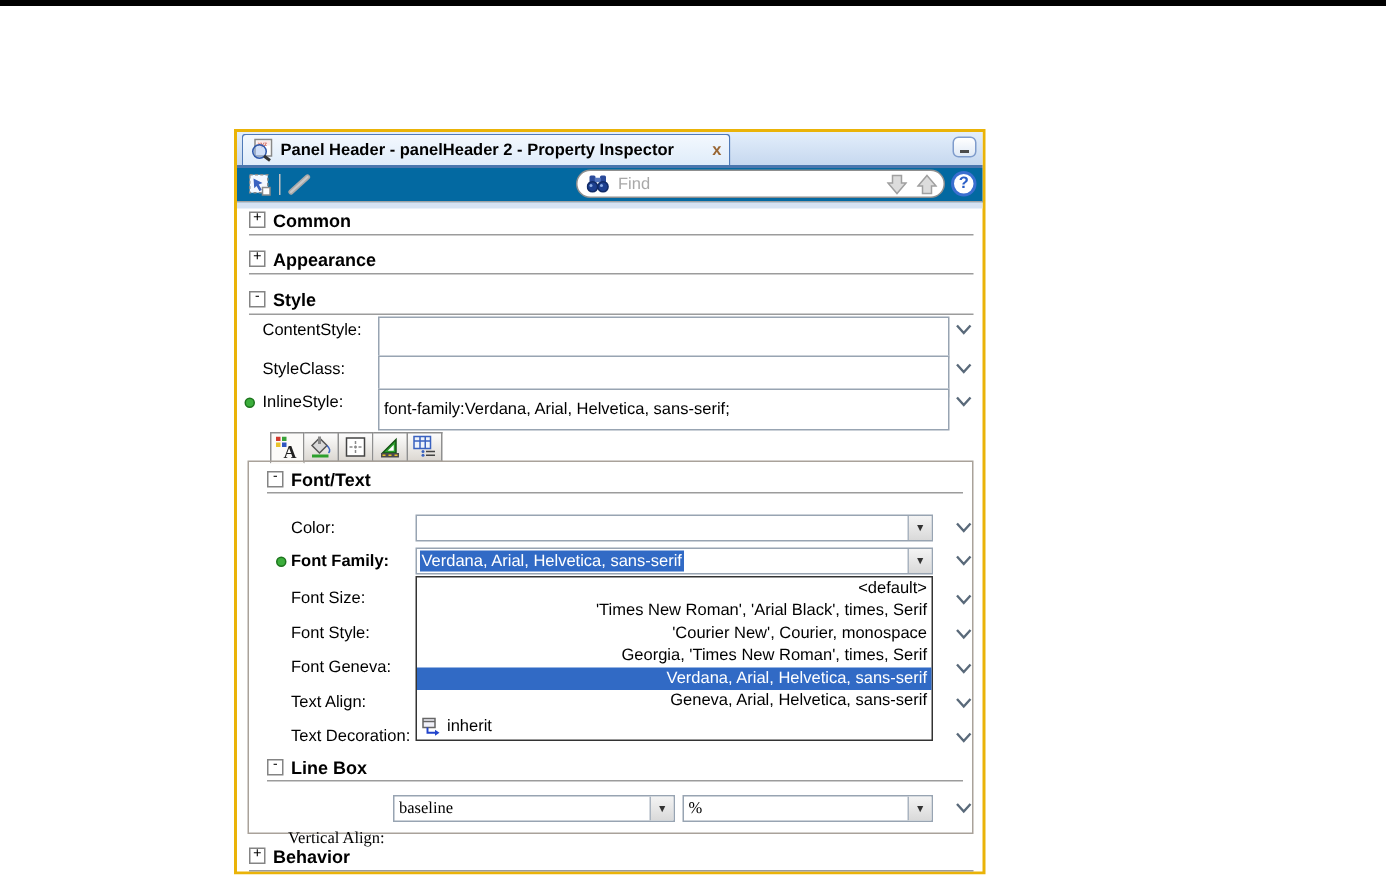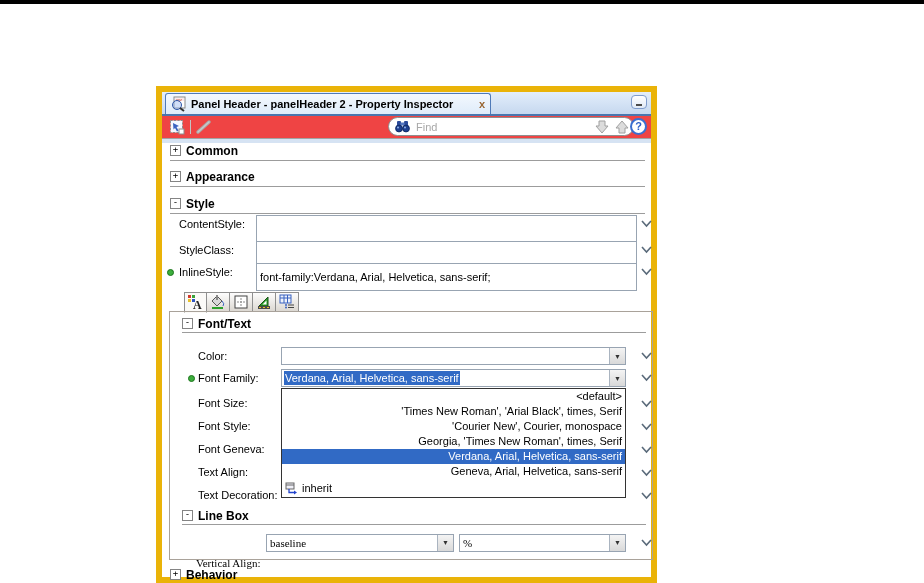--- a/index.html
+++ b/index.html
@@ -5,21 +5,21 @@
   html,body{margin:0;padding:0;}
   body{
     width:924px;height:583px;background:#ffffff;position:relative;overflow:hidden;
     font-family:"Liberation Sans", sans-serif;font-size:11px;color:#000;
   }
   .blackbar{position:absolute;left:0;top:0;width:924px;height:4px;background:#000;}
 
   
   .window{
     position:absolute;left:156px;top:86px;width:501px;height:497px;
-    border:6px solid #eab308;background:#fff;box-sizing:border-box;
+    border:2px solid #eab308;background:#fff;box-sizing:border-box;
   }
   
   .titlebar{
     position:absolute;left:0;top:0;right:0;height:22px;
     background:linear-gradient(#e3eefb,#c6d8ef);
     border-bottom:2px solid #4a76ae;
   }
   .doc-tab{
     position:absolute;left:3px;top:1px;height:21px;width:326px;
     background:linear-gradient(#f3f8fe,#dfecfa);
@@ -29,21 +29,21 @@
   .tab-title{font-weight:bold;font-size:11px;white-space:nowrap;}
   .tab-close{margin-left:auto;font-weight:bold;font-size:11px;color:#996633;cursor:default;line-height:10px;}
   .min-btn{
     position:absolute;right:4px;top:3px;width:16px;height:14px;border:1px solid #7f9ccc;
     border-radius:4px;background:linear-gradient(#ffffff,#dfe9f6);box-sizing:border-box;
   }
   .min-btn span{position:absolute;left:4px;bottom:2px;width:6px;height:2px;background:#4b4b4b;}
 
   
   .toolbar{
-    position:absolute;left:0;top:24px;right:0;height:22px;background:#ef4444;
+    position:absolute;left:0;top:24px;right:0;height:22px;background:#0369a1;
     border-bottom:1px solid #a3a3a3;
   }
   .bluestrip{position:absolute;left:0;top:47px;right:0;height:4px;background:#d6e3f3;}
   .tbicon{position:absolute;top:2px;width:18px;height:18px;display:flex;align-items:center;justify-content:center;}
   .tbsep{position:absolute;left:28px;top:4px;width:1px;height:14px;background:#c3c3c3;}
   .findbox{
     position:absolute;left:226px;top:1px;width:246px;height:19px;border:1px solid #8f8f8f;
     border-radius:10px;background:#fff;display:flex;align-items:center;gap:6px;
     padding:0 4px 0 6px;box-sizing:border-box;
   }
@@ -271,21 +271,21 @@
   <span class="plabel" style="top:258px;">Color:</span>
   <div class="combo" style="top:255px;">
     <span></span>
     <span class="arrowbtn">▼</span>
   </div>
   <svg class="chev" style="top:259px;" viewBox="0 0 13 10">
       <polyline points="2,2 6.5,7 11,2" fill="none" stroke="#5a6a7a" stroke-width="1.6"></polyline>
     </svg>
 
   <span class="gdot" style="left:26px;top:283px;"></span>
-  <span class="plabel" style="top:280px;">Font Family:</span>
+  <span class="plabel" style="top:280px;font-weight:bold;">Font Family:</span>
   <div class="combo" style="top:277px;">
     <span class="seltext">Verdana, Arial, Helvetica, sans-serif</span>
     <span class="arrowbtn">▼</span>
   </div>
   <svg class="chev" style="top:281px;" viewBox="0 0 13 10">
       <polyline points="2,2 6.5,7 11,2" fill="none" stroke="#5a6a7a" stroke-width="1.6"></polyline>
     </svg>
 
   <span class="plabel" style="top:305px;">Font Size:</span>
   <svg class="chev" style="top:307px;" viewBox="0 0 13 10">

